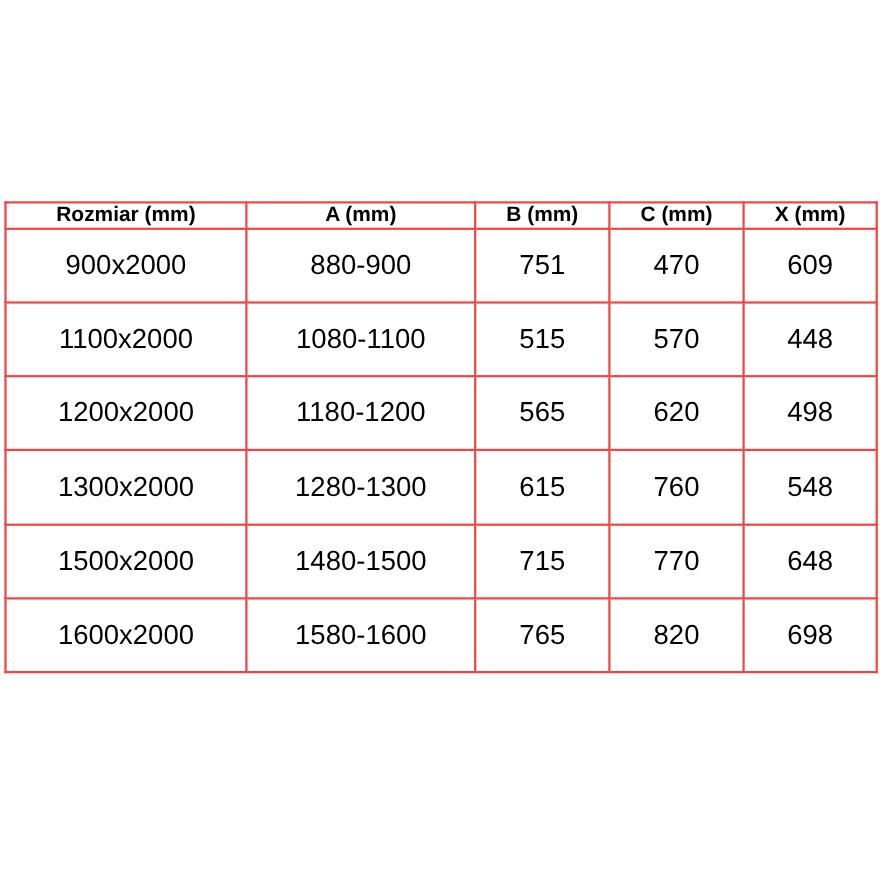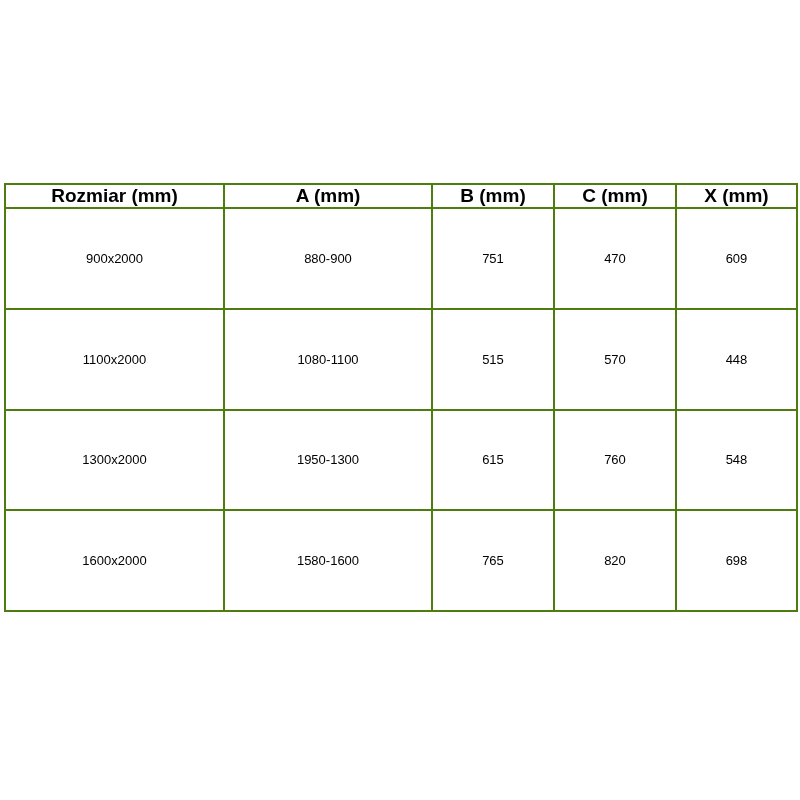--- a/index.html
+++ b/index.html
@@ -19,35 +19,35 @@
     position: absolute;
     left: 4px;
     top: 183px;
     width: 792px;
     height: 429px;
     border-collapse: collapse;
     table-layout: fixed;
     background: #ffffff;
   }
   .spec th, .spec td {
-    border: 2px solid #4d7c0f;
+    border: 2px solid #ef4444;
     text-align: center;
     vertical-align: middle;
     color: #000000;
     padding: 0;
     overflow: hidden;
     white-space: nowrap;
   }
   .spec th {
     font-weight: bold;
     font-size: 19px;
   }
   .spec td {
     font-weight: 400;
-    font-size: 13px;
+    font-size: 25px;
   }
 </style>
 </head>
 <body>
 
 <div class="page">
   <table class="spec">
     <colgroup>
       <col style="width:219px">
       <col style="width:208px">
@@ -73,25 +73,39 @@
           <td>609</td>
         </tr>
         <tr>
           <td>1100x2000</td>
           <td>1080-1100</td>
           <td>515</td>
           <td>570</td>
           <td>448</td>
         </tr>
         <tr>
+          <td>1200x2000</td>
+          <td>1180-1200</td>
+          <td>565</td>
+          <td>620</td>
+          <td>498</td>
+        </tr>
+        <tr>
           <td>1300x2000</td>
-          <td>1950-1300</td>
+          <td>1280-1300</td>
           <td>615</td>
           <td>760</td>
           <td>548</td>
+        </tr>
+        <tr>
+          <td>1500x2000</td>
+          <td>1480-1500</td>
+          <td>715</td>
+          <td>770</td>
+          <td>648</td>
         </tr>
         <tr>
           <td>1600x2000</td>
           <td>1580-1600</td>
           <td>765</td>
           <td>820</td>
           <td>698</td>
         </tr>
       </tbody>
   </table>

